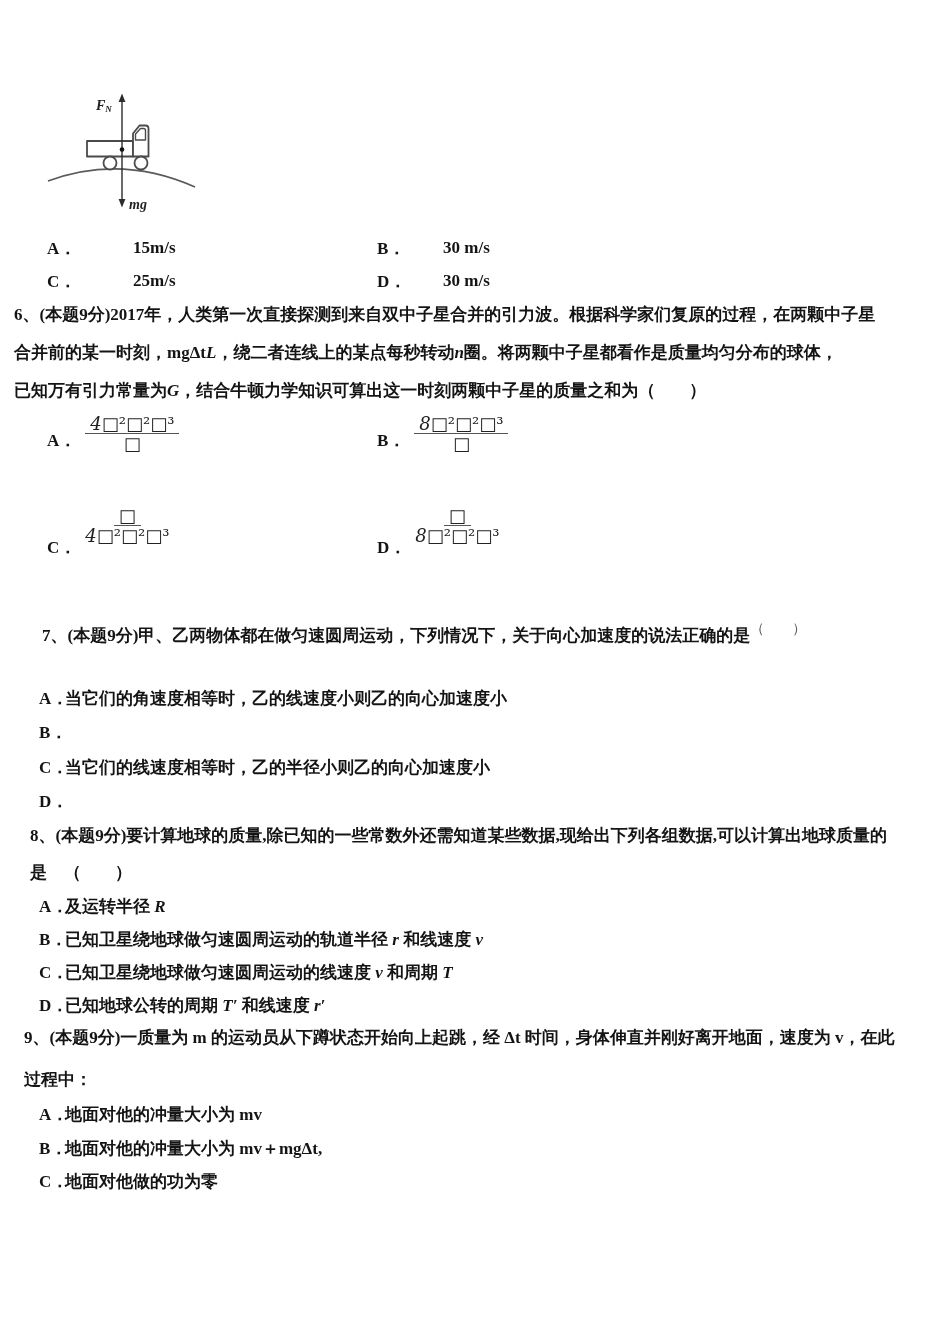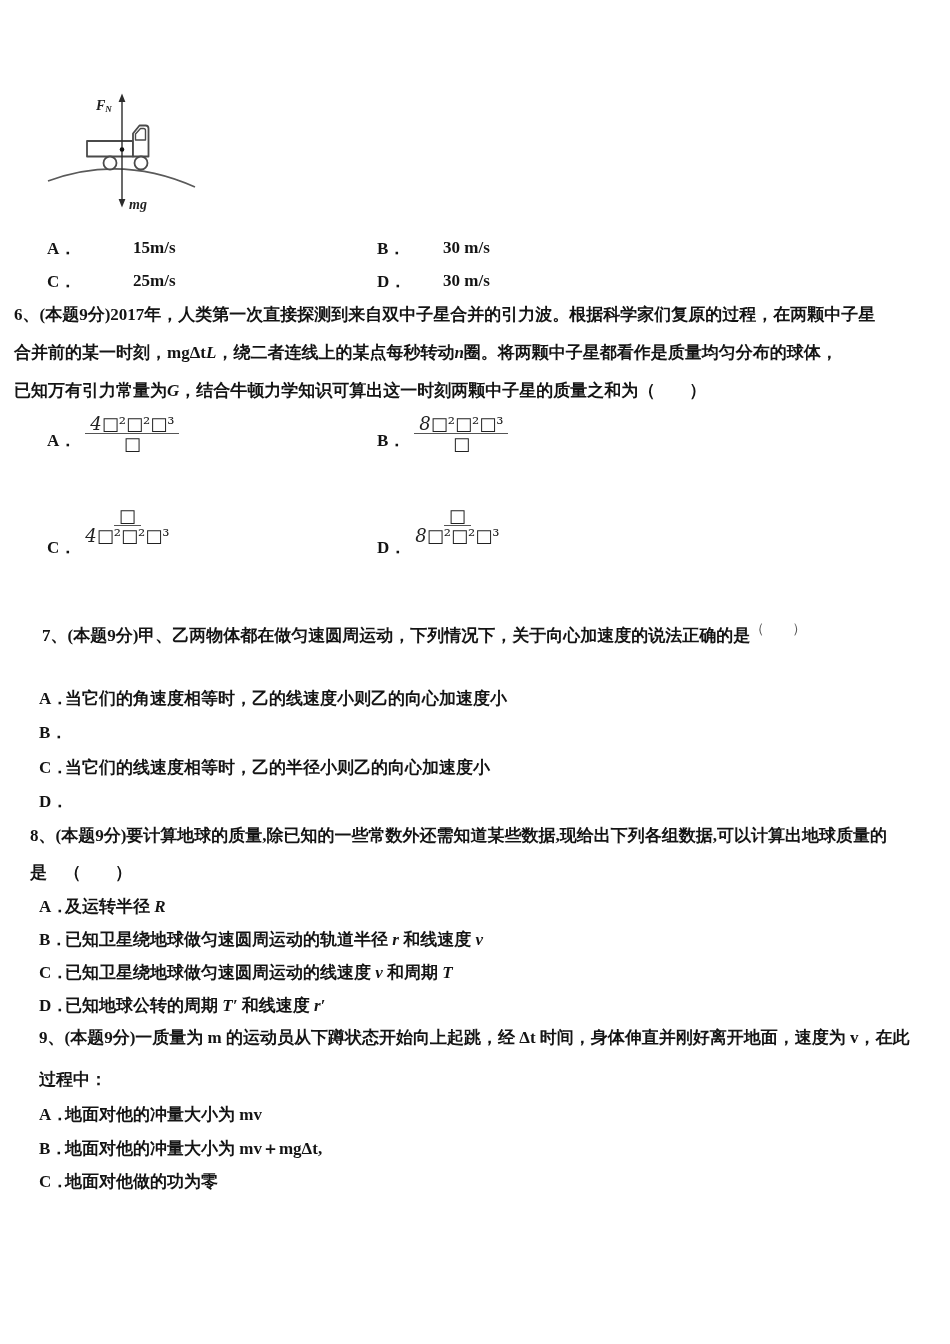--- a/index.html
+++ b/index.html
@@ -10,21 +10,21 @@
     overflow:hidden;
   }
   .abs { position:absolute; }
   .line { white-space:nowrap; }
   .var { font-style:italic; font-family:"Liberation Serif","DejaVu Serif",serif; }
   
   .stem { line-height:38px; }
   .stem6 { left:14px; top:296px; }
   .stem7 { left:42px; top:622px; line-height:28px; }
   .stem8 { left:30px; top:817px; line-height:37px; }
-  .stem9 { left:39px; top:1017px; line-height:42px; }
+  .stem9 { left:24px; top:1017px; line-height:42px; }
   .sup-paren { font-size:14px; font-weight:400; color:#555; position:relative; top:-8px; }
   
   .optlist { }
   .opt { display:flex; align-items:center; }
   .opt .olabel { display:inline-block; width:26px; flex:0 0 auto; }
   .q5opt { display:flex; align-items:center; height:20px; }
   .q5opt .olabel { display:inline-block; width:86px; }
   .q7list .opt { height:34.5px; }
   .q8list .opt { height:33px; }
   .q9list .opt { height:33.5px; }

